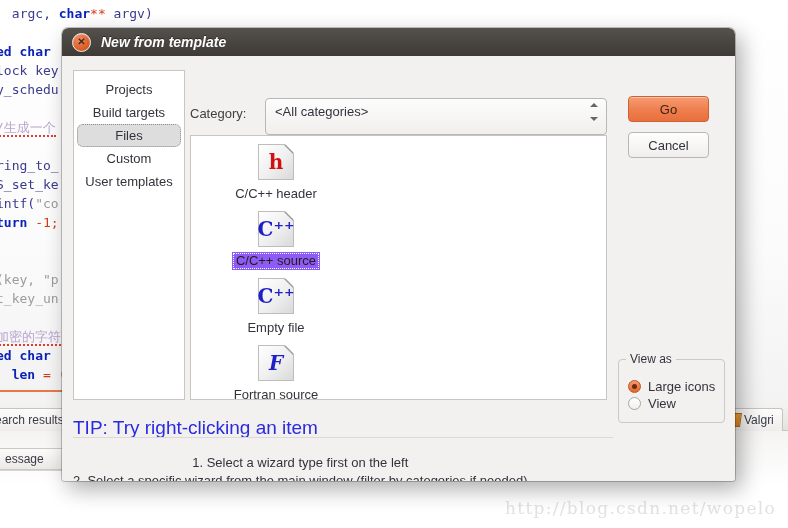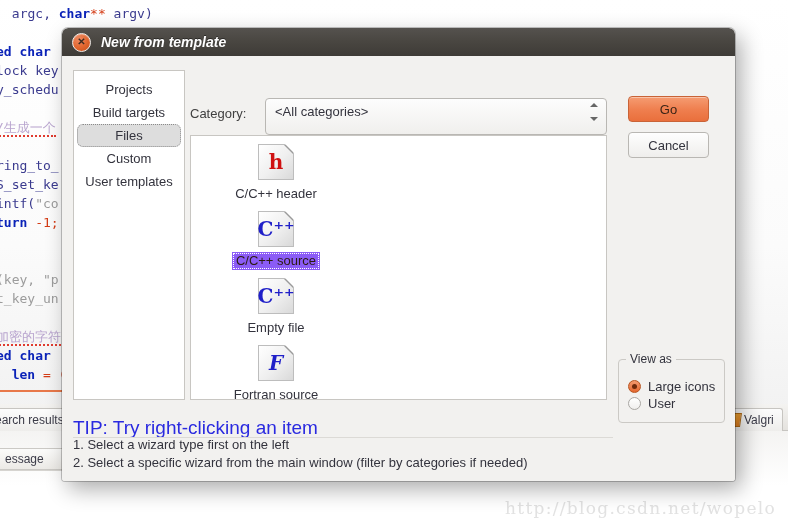--- a/index.html
+++ b/index.html
@@ -210,21 +210,21 @@
     background:linear-gradient(180deg,#f49a70,#e4672f);border:1px solid #b8541f;
   }
   .radio.on:after{content:"";width:5px;height:5px;border-radius:50%;background:#6e2a0c;}
 
   
   .tip{
     position:absolute;left:11px;top:361px;font-size:19px;color:#2a2ae0;
   }
   .rule{position:absolute;left:11px;top:381px;width:540px;height:1px;background:#dcdad6;}
   .steps{
-    position:absolute;left:11px;top:380px;font-size:13px;color:#33333d;line-height:18px;
+    position:absolute;left:11px;top:398px;font-size:13px;color:#33333d;line-height:18px;text-align:center;
   }
 </style>
 </head>
 <body>
 
 <div id="bg">
 
   <div class="editor">
     <div class="code"><span style="padding-left:8px"></span> <span class="pl">argc,</span> <span class="kw">char</span><span class="op">**</span> <span class="pl">argv)</span>
 <span> </span>
@@ -337,21 +337,21 @@
 
     <div class="groupbox"></div>
     <div class="grouplegend">View as</div>
 
     <div class="radiorow" id="row-large">
       <span class="radio on"></span>
       <span>Large icons</span>
     </div>
     <div class="radiorow" id="row-list">
       <span class="radio"></span>
-      <span>User</span>
+      <span>View</span>
     </div>
 
     <div class="tip">TIP: Try right-clicking an item</div>
     <div class="rule"></div>
     <div class="steps">
       <div>1. Select a wizard type first on the left</div>
       <div>2. Select a specific wizard from the main window (filter by categories if needed)</div>
 
     </div>
 

